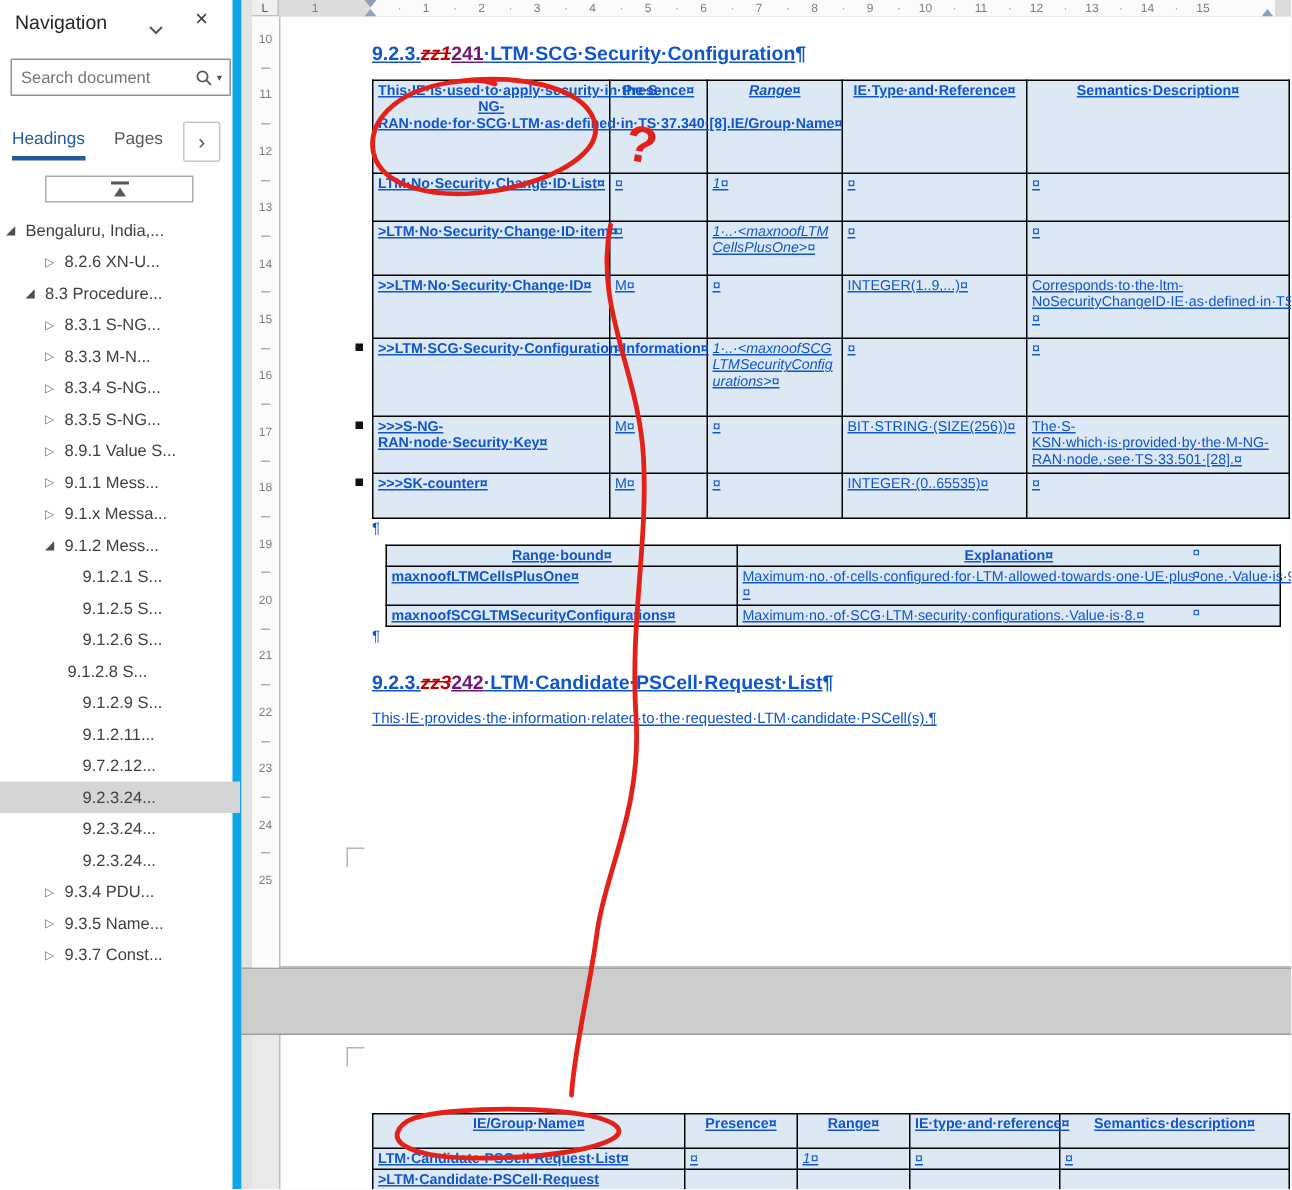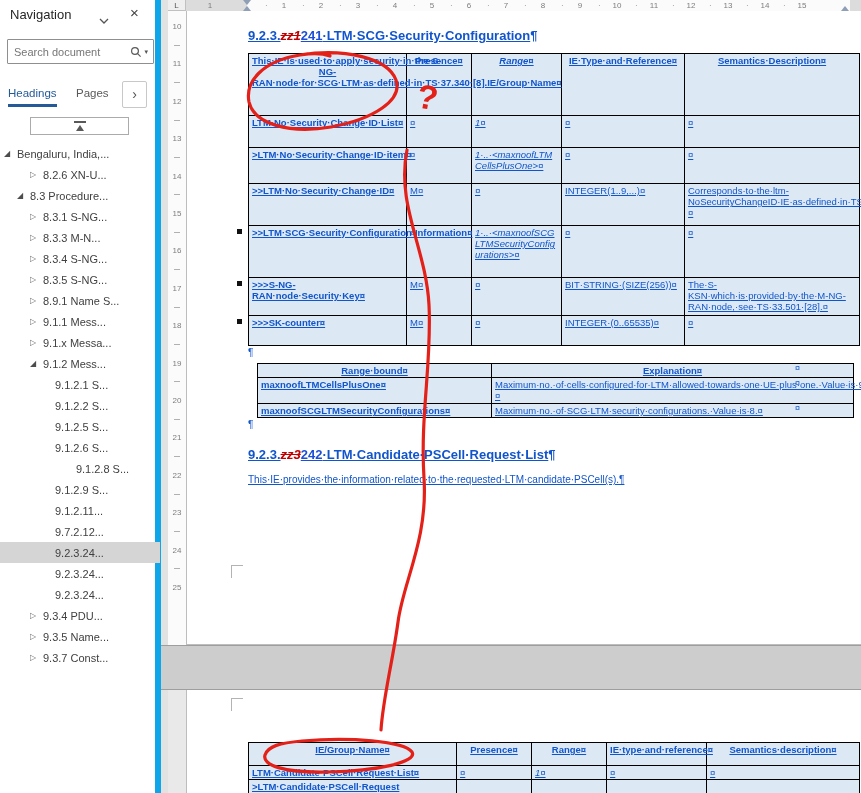--- a/index.html
+++ b/index.html
@@ -69,21 +69,21 @@
   #c-p1 { left:44px; top:554px; }
   #c-p2 { left:44px; top:8px; }
 
   
   .content  { position:absolute; left:61px; top:17px; width:611px; }
   .content2 { position:absolute; left:61px; top:52px; width:611px; }
   .doc-heading { font-size:13px; font-weight:bold; margin:0 0 10px; color:#1155cc; }
   .doc-heading.mt { margin-top:16px; margin-bottom:0; }
   .hseg { text-decoration:underline; }
   .del { color:#c00000; text-decoration:line-through;font-style:italic; }
-  .insnum { color:#1d4ed8; text-decoration:underline;margin-top:16px; }
+  .insnum { color:#701a75; text-decoration:underline;margin-top:16px; }
   .pilcrow { color:#1155cc; font-size:10px; line-height:12px; height:12px; margin:1px 0; }
   .mark { text-decoration:none; }
 
   table { border-collapse:collapse; table-layout:fixed; }
   .doctable th, .doctable td { border:1px solid #000; background:#dce9f5; color:#1155cc; font-size:9.5px;
     line-height:1.18; padding:1px 3px; vertical-align:top; text-decoration:underline; }
   .doctable th { font-weight:bold; text-align:center; }
   .doctable td { text-align:left; font-weight:normal; }
   .doctable td.c0 { font-weight:bold; }
   #ie-table { width:611px; }
@@ -172,47 +172,44 @@
         <div class="nav-item" style="padding-left: 30px;">
           <span class="tri collapsed">▷</span>
           <span>8.3.4 S-NG...</span>
         </div>
         <div class="nav-item" style="padding-left: 30px;">
           <span class="tri collapsed">▷</span>
           <span>8.3.5 S-NG...</span>
         </div>
         <div class="nav-item" style="padding-left: 30px;">
           <span class="tri collapsed">▷</span>
-          <span>8.9.1 Name S...</span>
+          <span>8.9.1 Value S...</span>
         </div>
         <div class="nav-item" style="padding-left: 30px;">
           <span class="tri collapsed">▷</span>
           <span>9.1.1 Mess...</span>
         </div>
         <div class="nav-item" style="padding-left: 30px;">
           <span class="tri collapsed">▷</span>
           <span>9.1.x Messa...</span>
         </div>
         <div class="nav-item" style="padding-left: 30px;">
           <span class="tri expanded">◢</span>
           <span>9.1.2 Mess...</span>
         </div>
         <div class="nav-item" style="padding-left: 55px;">
           <span>9.1.2.1 S...</span>
         </div>
         <div class="nav-item" style="padding-left: 55px;">
-          <span>9.1.2.2 S...</span>
-        </div>
-        <div class="nav-item" style="padding-left: 55px;">
           <span>9.1.2.5 S...</span>
         </div>
         <div class="nav-item" style="padding-left: 55px;">
           <span>9.1.2.6 S...</span>
         </div>
-        <div class="nav-item" style="padding-left: 45px; justify-content: center;">
+        <div class="nav-item" style="padding-left: 45px;">
           <span>9.1.2.8 S...</span>
         </div>
         <div class="nav-item" style="padding-left: 55px;">
           <span>9.1.2.9 S...</span>
         </div>
         <div class="nav-item" style="padding-left: 55px;">
           <span>9.1.2.11...</span>
         </div>
         <div class="nav-item" style="padding-left: 55px;">
           <span>9.7.2.12...</span>

